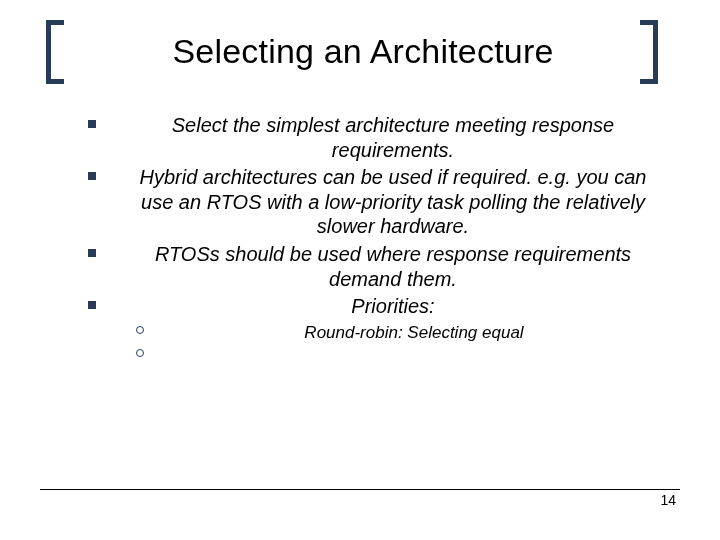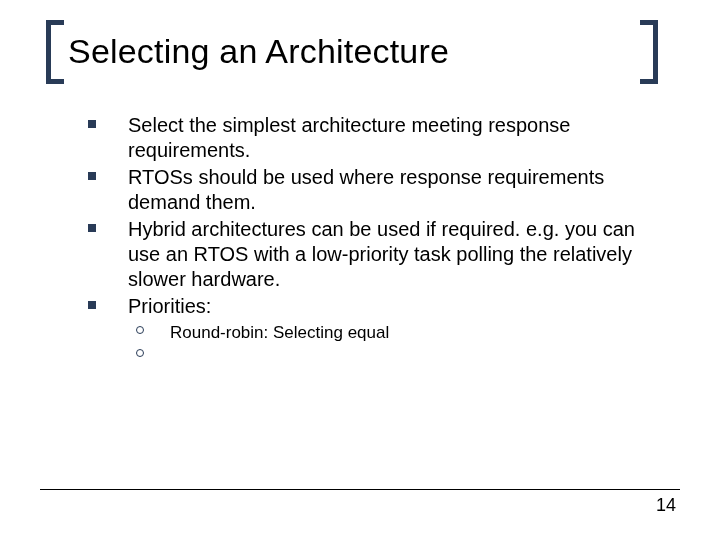--- a/index.html
+++ b/index.html
@@ -10,20 +10,21 @@
     background: #ffffff;
     font-family: Arial, Helvetica, sans-serif;
     color: #000;
     overflow: hidden;
   }
   .slide {
     position: relative;
     width: 720px;
     height: 540px;
     box-sizing: border-box;
+    text-align: center;
   }
   .title-group {
     position: absolute;
     left: 46px;
     top: 26px;
     width: 612px;
   }
   .bracket {
     position: absolute;
     top: -6px;
@@ -47,20 +48,21 @@
     letter-spacing: 0.2px;
     padding-left: 22px;
     padding-top: 6px;
     padding-bottom: 6px;
   }
   .body {
     position: absolute;
     left: 88px;
     top: 113px;
     width: 570px;
+    font-style: italic;
   }
   .l1 {
     position: relative;
     font-size: 20px;
     line-height: 1.23;
     margin-bottom: 3px;
     padding-left: 40px;
   }
   .l1 .sq {
     position: absolute;
@@ -93,22 +95,22 @@
   .divider {
     position: absolute;
     left: 40px;
     right: 40px;
     bottom: 50px;
     border-top: 1.5px solid #000;
   }
   .pagenum {
     position: absolute;
     right: 44px;
-    bottom: 24px;
-    font-size: 18px;
+    bottom: 32px;
+    font-size: 14px;
   }
 </style>
 </head>
 <body>
 
 <div class="slide">
 
   <div class="title-group">
     <div class="bracket left"></div>
     <div class="bracket right"></div>
@@ -117,26 +119,26 @@
 
   <div class="body">
 
     <div class="l1">
       <span class="sq"></span>
       <span>Select the simplest architecture meeting response requirements.</span>
     </div>
 
     <div class="l1">
       <span class="sq"></span>
-      <span>RTOSs should be used where response requirements demand them.</span>
+      <span>Hybrid architectures can be used if required. e.g. you can use an RTOS with a low-priority task polling the relatively slower hardware.</span>
     </div>
 
     <div class="l1">
       <span class="sq"></span>
-      <span>Hybrid architectures can be used if required. e.g. you can use an RTOS with a low-priority task polling the relatively slower hardware.</span>
+      <span>RTOSs should be used where response requirements demand them.</span>
     </div>
 
     <div class="l1">
       <span class="sq"></span>
       <span>Priorities:</span>
     </div>
 
     <div class="l2-group">
       <div class="l2">
         <span class="circ"></span>

